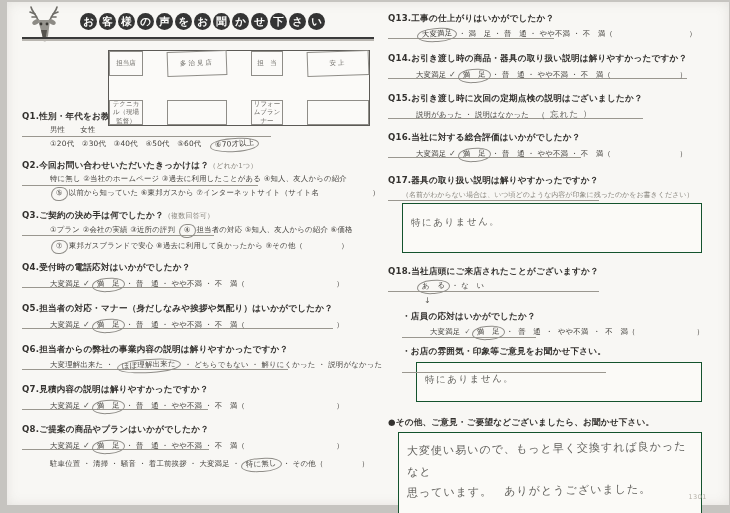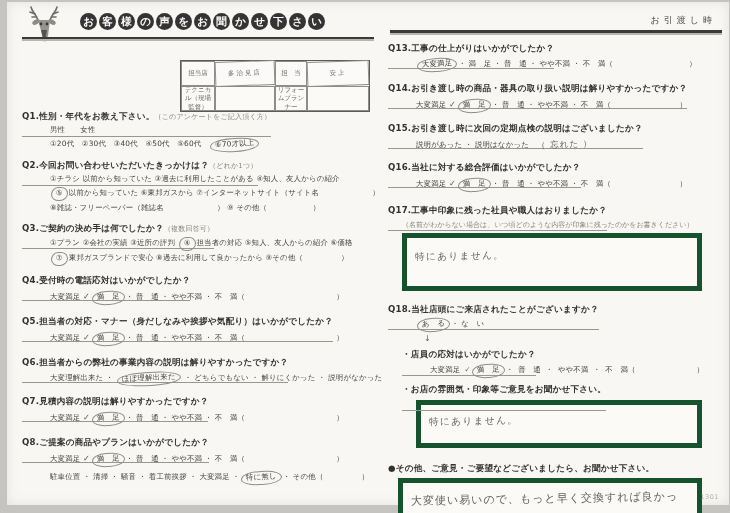--- a/index.html
+++ b/index.html
@@ -26,23 +26,23 @@
     width:17px;height:17px;border-radius:50%;
     background:#343434;color:#fdfdfb;
     font-size:10.5px;font-weight:bold;line-height:17px;text-align:center;
     display:inline-block;
   }
   .hdr-rule{position:absolute;left:0;right:0;top:33px;height:2px;background:#3a3a3a;box-shadow:0 2px 0 #b9b6b0;}
 
   
   .tblwrap{position:relative;height:58px;}
   .itable{
-    position:absolute;right:4px;top:14px;
+    position:absolute;right:4px;top:4px;
     display:grid;grid-template-columns:34px 60px 32px 62px;grid-auto-rows:25px;
-    border:1.5px solid #5c5a56;background:#fbfaf8;
+    border:1.5px solid #5c5a56;background:#fbfaf8;gap:24px;
   }
   .itable>div{
     border:0.5px solid #8f8d88;
     font-size:6.5px;color:#6b6964;
     display:flex;align-items:center;justify-content:center;text-align:center;
     line-height:1.25;padding:1px;
   }
   .hw{color:#55534f;}
   .hval{font-size:12px;letter-spacing:2px;transform:rotate(-2deg);}
 
@@ -72,30 +72,30 @@
   }
   .hand{
     display:inline-block;color:#61605c;
     transform:rotate(-2deg);letter-spacing:1px;font-size:8.5px;
   }
   .subq{margin-left:14px;font-family:Liberation Mono, monospace;}
   .arrow{margin:0 0 1px 36px;font-size:8px;color:#5a5854;}
 
   
   .wbox{
-    border:5px solid #14532d;background:#fbfaf7;
+    border:1px solid #14532d;background:#fbfaf7;
     margin:3px 20px 6px 14px;padding:6px 8px;
   }
   .wbox .hand{font-size:9.5px;letter-spacing:1.5px;transform:rotate(-1deg);}
   .box-q17{height:36px;}
   .box-q18{height:26px;}
   .box-other{height:104px;margin-left:10px;}
   .box-other .hand{font-size:11px;letter-spacing:1px;line-height:1.9;display:block;}
   .indent{margin-left:14px;}
-  .formnum{position:absolute;right:10px;bottom:4px;font-size:6.5px;color:#b4b0a7;letter-spacing:.5px;margin-left:9px;}
+  .formnum{position:absolute;right:22px;bottom:4px;font-size:6.5px;color:#b4b0a7;letter-spacing:.5px;margin-left:9px;}
 </style>
 </head>
 <body>
 
 <div class="page">
 
   <div class="col-left">
 
     <div class="hdr">
       <span class="deer">
@@ -148,23 +148,22 @@
     </div>
 
     <div class="q">
       <span class="qt"><span>Q1.性別・年代をお教え下さい。</span><span class="note">（このアンケートをご記入頂く方）</span></span>
       <div class="opts opts-tight"><span>男性　　女性</span></div>
       <div class="opts opts-tight"><span>①20代　②30代　③40代　④50代　⑤60代　</span><span class="circ">⑥70才以上</span></div>
     </div>
 
     <div class="q">
       <span class="qt"><span>Q2.今回お問い合わせいただいたきっかけは？</span><span class="note">（どれか1つ）</span></span>
-      <div class="opts opts-tight"><span>①チラシ 以前から知っていた ③過去に利用したことがある ④知人、友人からの紹介</span></div>
+      <div class="opts opts-tight"><span>特に無し ②当社のホームページ ③過去に利用したことがある ④知人、友人からの紹介</span></div>
       <div class="opts opts-tight"><span class="circ">⑤</span><span>以前から知っていた ⑥東邦ガスから ⑦インターネットサイト（サイト名　　　　　　　）</span></div>
-      <div class="opts opts-tight"><span>⑧雑誌・フリーペーパー（雑誌名　　　　　　　） ⑨ その他（　　　　　　）</span></div>
     </div>
 
     <div class="q">
       <span class="qt"><span>Q3.ご契約の決め手は何でしたか？</span><span class="note">（複数回答可）</span></span>
       <div class="opts opts-tight"><span>①プラン ②会社の実績 ③近所の評判 </span><span class="circ">④</span><span>担当者の対応 ⑤知人、友人からの紹介 ⑥価格</span></div>
       <div class="opts opts-tight"><span class="circ">⑦</span><span>東邦ガスブランドで安心 ⑧過去に利用して良かったから ⑨その他（　　　　　）</span></div>
     </div>
 
     <div class="q">
       <span class="qt">Q4.受付時の電話応対はいかがでしたか？</span>
@@ -197,24 +196,20 @@
 
     <div class="q">
       
       
     </div>
 
   </div>
 
   <div class="col-right">
 
-    <div class="rhdr">
-      <span class="rhdr-label">お引渡し時</span>
-      <span class="rhdr-rule"></span>
-    </div>
 
     <div class="q">
       <span class="qt">Q13.工事の仕上がりはいかがでしたか？</span>
       <div class="opts"><span class="circ">大変満足</span><span>・ 満　足 ・ 普　通 ・ やや不満 ・ 不　満（　　　　　　　　　　）</span></div>
     </div>
 
     <div class="q">
       <span class="qt">Q14.お引き渡し時の商品・器具の取り扱い説明は解りやすかったですか？</span>
       <div class="opts"><span>大変満足 </span><span class="hand">✓</span><span class="circ">満　足</span><span>・ 普　通 ・ やや不満 ・ 不　満（　　　　　　　　　）</span></div>
     </div>
@@ -223,21 +218,21 @@
       <span class="qt">Q15.お引き渡し時に次回の定期点検の説明はございましたか？</span>
       <div class="opts"><span>説明があった ・ 説明はなかった　</span><span class="hand">（ 忘れた ）</span></div>
     </div>
 
     <div class="q">
       <span class="qt">Q16.当社に対する総合評価はいかがでしたか？</span>
       <div class="opts"><span>大変満足 </span><span class="hand">✓</span><span class="circ">満　足</span><span>・ 普　通 ・ やや不満 ・ 不　満（　　　　　　　　　）</span></div>
     </div>
 
     <div class="q" style="margin-top:6px;">
-      <span class="qt">Q17.工事中印象に残った社員や職人はおりましたか？</span>
+      <span class="qt">Q17.器具の取り扱い説明は解りやすかったですか？</span>
       <div class="note indent" style="margin-top:3px;">（名前がわからない場合は、いつ頃どのような内容が印象に残ったのかをお書きください）</div>
       <div class="wbox box-q17">
         <span class="hand">特にありません。</span>
       </div>
     </div>
 
     <div class="q">
       <span class="qt">Q18.当社店頭にご来店されたことがございますか？</span>
       <div class="opts opts-tight"><span class="circ">あ　る</span><span>・ な　い</span></div>
       <div class="arrow">↓</div>

